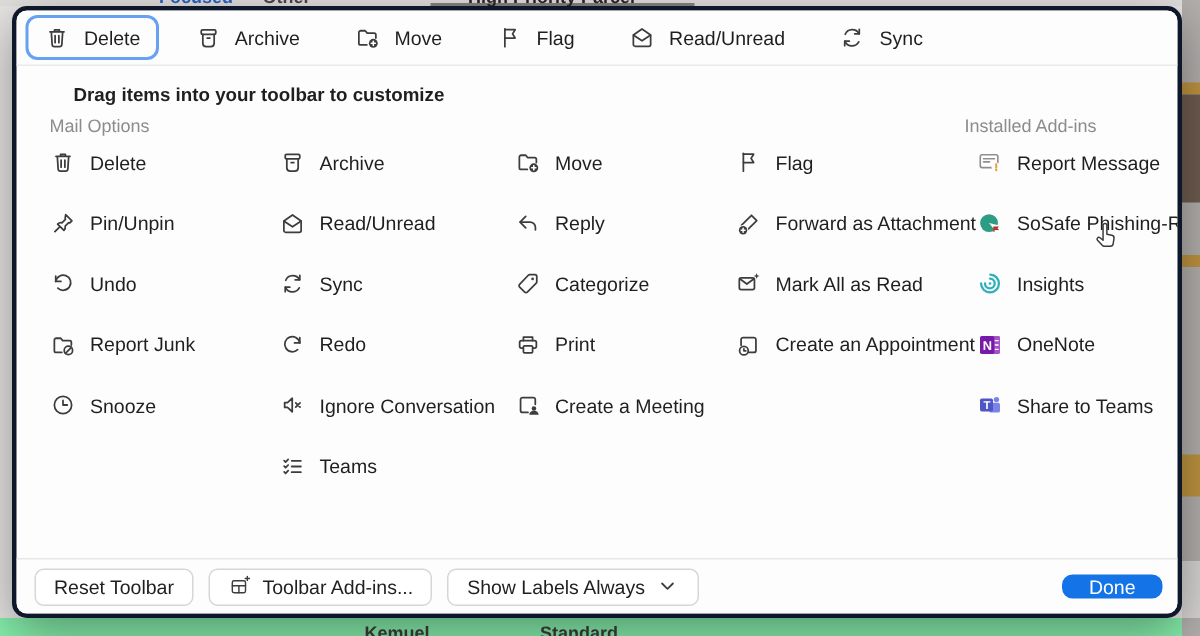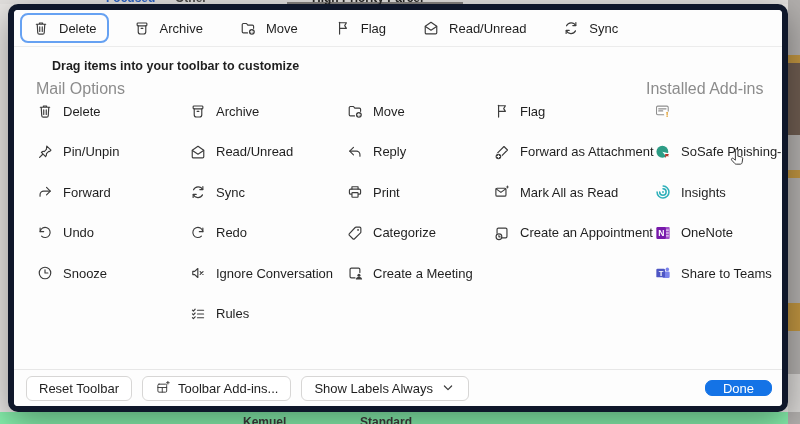--- a/index.html
+++ b/index.html
@@ -12,36 +12,36 @@
   .bg-top { position:absolute; top:0; left:0; right:0; height:4px; background:#e2e0de; overflow:hidden; z-index:1; }
   .bg-top .frag { position:absolute; top:-9px; font-size:12px; font-weight:bold; white-space:nowrap; }
   .bg-underline { position:absolute; top:2px; height:2px; background:#86837f; }
   .bg-bottom { position:absolute; top:412px; left:0; right:0; height:28px; background:#86efac; overflow:hidden; z-index:1;text-decoration:underline; }
   .bg-bottom .frag { position:absolute; top:3px; font-size:12px; font-weight:bold; color:#3e3d3c; white-space:nowrap; }
   .bg-right { position:absolute; left:788px; width:12px; top:0; height:424px; background:#b2afad; z-index:1; }
   .bg-right .seg { position:absolute; left:0; width:100%; }
 
   
   .dialog { position:absolute; left:8px; top:4px; width:780px; height:408px; background:#fdfdfd;
-            border:6px solid #0f172a; border-radius:10px; box-shadow:0 10px 34px rgba(0,0,0,.38);
+            border:3px solid #0f172a; border-radius:10px; box-shadow:0 10px 34px rgba(0,0,0,.38);
             z-index:2; overflow:hidden; color:#1f1f1f;text-decoration:underline; }
 
   
   .tbar { position:absolute; top:0; left:0; right:0; height:37px; display:flex; align-items:center;
           padding:0 6px; gap:12px; background:#fdfdfd; border-bottom:1px solid #ececec; }
   .tb-item { display:flex; align-items:center; gap:9px; padding:4px 10px; border:2px solid transparent;
              border-radius:8px; font-size:13px; cursor:default; white-space:nowrap; }
   .tb-item.selected { border-color:#66a1f2; }
 
   .ic { display:inline-flex; width:18px; height:18px; flex:0 0 18px; align-items:center; justify-content:center; }
   .ic svg { display:block; }
 
   
   .instruction { position:absolute; top:49px; left:38px; font-size:12.5px; font-weight:bold; }
-  .sec-header { position:absolute; top:70px; font-size:16px; color:#8c8c8c; }
+  .sec-header { position:absolute; top:70px; font-size:12px; color:#8c8c8c; }
   .sec-header.mail { left:22px; }
   .sec-header.addins { left:632px; }
 
   #grid { position:absolute; top:81px; left:0; right:0; bottom:42px; }
   .col { position:absolute; top:0; }
   .g-item { height:40.5px; display:flex; align-items:center; gap:9px; font-size:13px; white-space:nowrap; cursor:default; }
 
   
   .footer { position:absolute; left:0; right:0; bottom:0; height:37px; border-top:1px solid #e7e7e7;
             background:#fdfdfd; display:flex; align-items:center; padding:0 10px 0 12px; gap:10px; }
@@ -177,37 +177,38 @@
                   <path d="M7.2 12.8 4 16"></path>
                 </g>
               </svg>
             </span>
             <span>Pin/Unpin</span>
           </div>
           <div class="g-item">
             <span class="ic">
               <svg viewBox="0 0 20 20" width="18" height="18">
                 <g fill="none" stroke="#3d3d3d" stroke-width="1.3" stroke-linecap="round" stroke-linejoin="round">
-                  <path d="m11.7 4.8 4.2 4.2-4.2 4.2"></path>
-                  <path d="M15.7 9H8.5c-2.2 0-4 1.8-4 4v1.7"></path>
-                </g>
-              </svg>
-            </span>
-            <span>Forward</span>
-          </div>
-          <div class="g-item">
-            <span class="ic">
-              <svg viewBox="0 0 20 20" width="18" height="18">
-                <g fill="none" stroke="#3d3d3d" stroke-width="1.3" stroke-linecap="round" stroke-linejoin="round">
                   <path d="M4.6 4.6v3.9h3.9"></path>
                   <path d="M4.6 8.5a5.6 5.6 0 1 1 1.6 4.9"></path>
                 </g>
               </svg>
             </span>
             <span>Undo</span>
+          </div>
+          <div class="g-item">
+            <span class="ic">
+              <svg viewBox="0 0 20 20" width="18" height="18">
+                <g fill="none" stroke="#3d3d3d" stroke-width="1.3" stroke-linecap="round" stroke-linejoin="round">
+                  <path d="M16.2 10V8.1c0-.7-.6-1.3-1.3-1.3H9.8L8.3 5H4.9c-.7 0-1.3.6-1.3 1.3v7.9c0 .7.6 1.3 1.3 1.3h4.2"></path>
+                  <circle cx="14" cy="14" r="3.1"></circle>
+                  <path d="m11.8 16.2 4.4-4.4"></path>
+                </g>
+              </svg>
+            </span>
+            <span>Report Junk</span>
           </div>
           <div class="g-item">
             <span class="ic">
               <svg viewBox="0 0 20 20" width="18" height="18">
                 <g fill="none" stroke="#3d3d3d" stroke-width="1.3" stroke-linecap="round" stroke-linejoin="round">
                   <circle cx="10" cy="10" r="6.4"></circle>
                   <path d="M10 6.6V10h3.2"></path>
                 </g>
               </svg>
             </span>
@@ -278,21 +279,21 @@
                 <g fill="none" stroke="#3d3d3d" stroke-width="1.3" stroke-linecap="round" stroke-linejoin="round">
                   <path d="m3.8 5.6 1.1 1.1 1.9-2"></path>
                   <path d="M9.4 5.8h6.8"></path>
                   <path d="m3.8 9.8 1.1 1.1 1.9-2"></path>
                   <path d="M9.4 10h6.8"></path>
                   <path d="m3.8 14 1.1 1.1 1.9-2"></path>
                   <path d="M9.4 14.2h6.8"></path>
                 </g>
               </svg>
             </span>
-            <span>Rules</span>
+            <span>Teams</span>
           </div>
         </div>
         <div class="col" style="left: 332px;">
           <div class="g-item">
             <span class="ic">
               <svg viewBox="0 0 20 20" width="18" height="18">
                 <g fill="none" stroke="#3d3d3d" stroke-width="1.3" stroke-linecap="round" stroke-linejoin="round">
                   <path d="M16.2 10.4V8.1c0-.7-.6-1.3-1.3-1.3H9.8L8.3 5H4.9c-.7 0-1.3.6-1.3 1.3v7.9c0 .7.6 1.3 1.3 1.3h4.6"></path>
                   <circle cx="14.3" cy="14.3" r="3.3" fill="#3d3d3d" stroke="none"></circle>
                   <path d="M14.3 12.8v3M12.8 14.3h3" stroke="#fff" stroke-width="1.2"></path>
@@ -309,38 +310,38 @@
                   <path d="M4.3 9h7.2c2.2 0 4 1.8 4 4v1.7"></path>
                 </g>
               </svg>
             </span>
             <span>Reply</span>
           </div>
           <div class="g-item">
             <span class="ic">
               <svg viewBox="0 0 20 20" width="18" height="18">
                 <g fill="none" stroke="#3d3d3d" stroke-width="1.3" stroke-linecap="round" stroke-linejoin="round">
+                  <path d="M10.2 3.9c.25-.25.6-.4.95-.4h4c.74 0 1.35.6 1.35 1.35v4c0 .36-.14.7-.4.95l-6.6 6.6c-.53.53-1.38.53-1.9 0L3.8 12.6c-.53-.53-.53-1.38 0-1.9z"></path>
+                  <circle cx="13.4" cy="6.6" r="1" fill="#3d3d3d" stroke="none"></circle>
+                </g>
+              </svg>
+            </span>
+            <span>Categorize</span>
+          </div>
+          <div class="g-item">
+            <span class="ic">
+              <svg viewBox="0 0 20 20" width="18" height="18">
+                <g fill="none" stroke="#3d3d3d" stroke-width="1.3" stroke-linecap="round" stroke-linejoin="round">
                   <path d="M6.6 6.8V4.2h6.8v2.6"></path>
                   <rect x="3.8" y="6.8" width="12.4" height="5.6" rx="1.4"></rect>
                   <rect x="6.6" y="10.6" width="6.8" height="5.2" rx="0.8" fill="#fdfdfd"></rect>
                 </g>
               </svg>
             </span>
             <span>Print</span>
-          </div>
-          <div class="g-item">
-            <span class="ic">
-              <svg viewBox="0 0 20 20" width="18" height="18">
-                <g fill="none" stroke="#3d3d3d" stroke-width="1.3" stroke-linecap="round" stroke-linejoin="round">
-                  <path d="M10.2 3.9c.25-.25.6-.4.95-.4h4c.74 0 1.35.6 1.35 1.35v4c0 .36-.14.7-.4.95l-6.6 6.6c-.53.53-1.38.53-1.9 0L3.8 12.6c-.53-.53-.53-1.38 0-1.9z"></path>
-                  <circle cx="13.4" cy="6.6" r="1" fill="#3d3d3d" stroke="none"></circle>
-                </g>
-              </svg>
-            </span>
-            <span>Categorize</span>
           </div>
           <div class="g-item">
             <span class="ic">
               <svg viewBox="0 0 20 20" width="18" height="18">
                 <g fill="none" stroke="#3d3d3d" stroke-width="1.3" stroke-linecap="round" stroke-linejoin="round">
                   <path d="M15.4 9.5V6c0-.8-.7-1.5-1.5-1.5H6c-.8 0-1.5.7-1.5 1.5v8c0 .8.7 1.5 1.5 1.5h4"></path>
                   <circle cx="14.4" cy="12.6" r="1.7" fill="#3d3d3d" stroke="none"></circle>
                   <path d="M10.9 17.2c.2-1.7 1.6-2.9 3.5-2.9s3.3 1.2 3.5 2.9z" fill="#3d3d3d" stroke="none"></path>
                 </g>
               </svg>
@@ -404,20 +405,21 @@
               <svg viewBox="0 0 20 20" width="18" height="18">
                 <g fill="none" stroke="#8f8f8f" stroke-width="1.2" stroke-linecap="round">
                   <rect x="2.8" y="4.6" width="13" height="9.6" rx="1.4" fill="#fff"></rect>
                   <path d="M5.2 7.6h8.2M5.2 9.9h4.5"></path>
                 </g>
                 <circle cx="14.6" cy="13.8" r="3.4" fill="#fdfdfd"></circle>
                 <path d="M14.6 11.5v2.7" stroke="#e2a63d" stroke-width="1.5" stroke-linecap="round" fill="none"></path>
                 <circle cx="14.6" cy="15.9" r="0.9" fill="#e2a63d"></circle>
               </svg>
             </span>
+            <span>Report Message</span>
           </div>
           <div class="g-item">
             <span class="ic">
               <svg viewBox="0 0 20 20" width="18" height="18">
                 <circle cx="9.3" cy="9.7" r="6.6" fill="#2d9c85"></circle>
                 <path d="M9.3 9.7 16.2 11.3 13.9 15.5 Z" fill="#fdfdfd"></path>
                 <path d="M12.4 16.2v-4h4.3l-1.1 1.3 1.1 1.3h-3.3v1.4z" fill="#b2352b"></path>
               </svg>
             </span>
             <span>SoSafe Phishing-Reportin</span>

